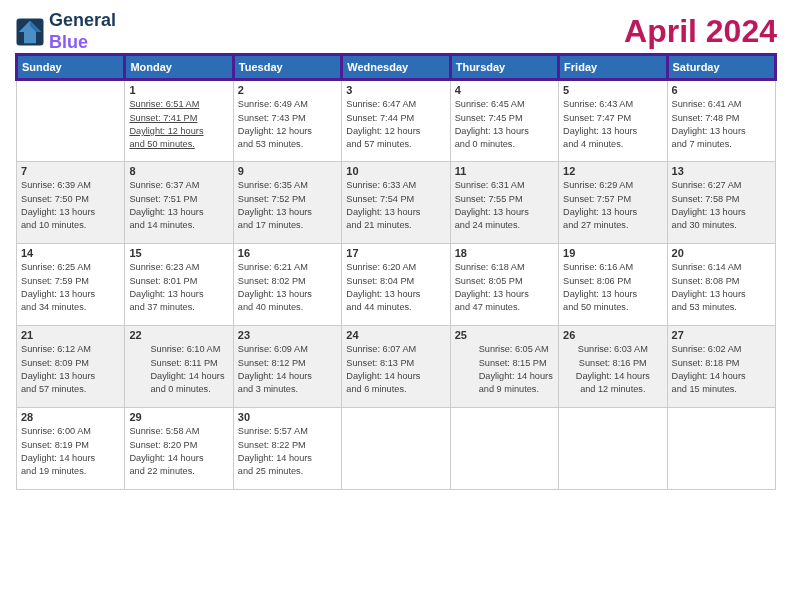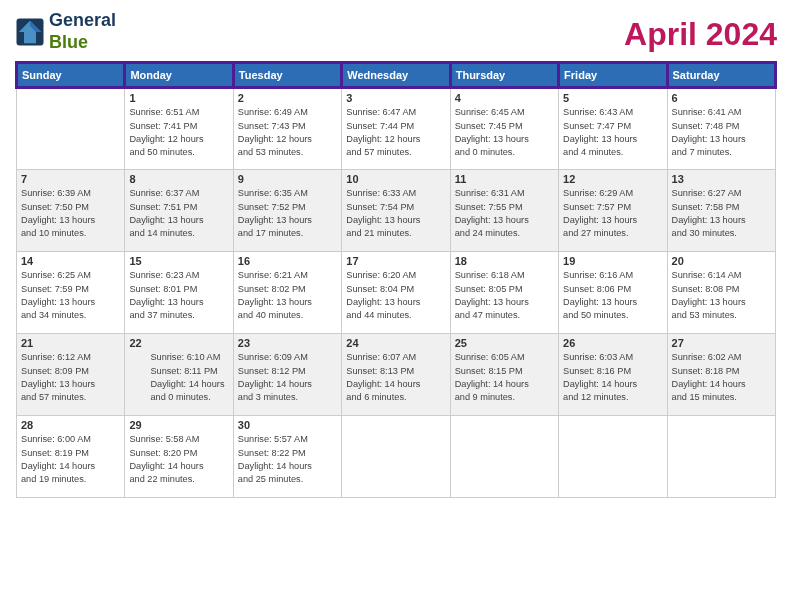--- a/index.html
+++ b/index.html
@@ -12,22 +12,21 @@
     }
     .page {
       width: 792px;
       height: 612px;
       padding: 10px 15px;
       background: #fff;
     }
     .header {
       display: flex;
       justify-content: space-between;
-      align-items: flex-end;
-      margin-bottom: 8px;
+      align-items: center;
     }
     .logo {
       display: flex;
       align-items: center;
     }
     .logo-text {
       font-size: 18px;
       font-weight: bold;
       color: #1a3a5c;
       line-height: 1.2;
@@ -102,21 +101,21 @@
 <div class="page">
   <div class="header">
     <div class="logo">
       <svg class="logo-icon" viewBox="0 0 40 40">
         <rect x="2" y="2" width="36" height="36" rx="4" fill="#1a3a5c"></rect>
         <polygon points="20,5 35,20 28,20 28,35 12,35 12,20 5,20" fill="#4a90c4"></polygon>
         <polygon points="20,5 35,20 28,20 20,12" fill="#2d6db5"></polygon>
       </svg>
       <div class="logo-text">
         <div>General</div>
-        <div style="color:#4d7c0f;">Blue</div>
+        <div style="color:#8b5cf6;">Blue</div>
       </div>
     </div>
     <div class="title-block">
       <div class="month-title">April 2024</div>
     </div>
   </div>
 
   <table class="calendar">
     <thead>
       <tr>
@@ -127,21 +126,21 @@
           <th>Thursday</th>
           <th>Friday</th>
           <th>Saturday</th>
         </tr>
     </thead>
     <tbody id="calendar-body">
     <tr class="row-white">
           <td class="empty"></td>
           <td>
             <span class="day-number">1</span>
-            <div class="day-info" style="white-space: pre-line;">Sunrise: 6:51 AM
+            <div class="day-info" style="white-space: pre-line; text-decoration: underline;">Sunrise: 6:51 AM
 Sunset: 7:41 PM
 Daylight: 12 hours
 and 50 minutes.</div>
           </td>
           <td>
             <span class="day-number">2</span>
             <div class="day-info" style="white-space: pre-line;">Sunrise: 6:49 AM
 Sunset: 7:43 PM
 Daylight: 12 hours
 and 53 minutes.</div>
@@ -301,28 +300,28 @@
           </td>
           <td>
             <span class="day-number">24</span>
             <div class="day-info" style="white-space: pre-line;">Sunrise: 6:07 AM
 Sunset: 8:13 PM
 Daylight: 14 hours
 and 6 minutes.</div>
           </td>
           <td>
             <span class="day-number">25</span>
-            <div class="day-info" style="white-space: pre-line;">Sunrise: 6:05 AM
+            <div class="day-info" style="white-space: pre-line; margin-left: 24px;">Sunrise: 6:05 AM
 Sunset: 8:15 PM
 Daylight: 14 hours
 and 9 minutes.</div>
           </td>
           <td>
             <span class="day-number">26</span>
-            <div class="day-info" style="white-space: pre-line;">Sunrise: 6:03 AM
+            <div class="day-info" style="white-space: pre-line; text-align: center;">Sunrise: 6:03 AM
 Sunset: 8:16 PM
 Daylight: 14 hours
 and 12 minutes.</div>
           </td>
           <td>
             <span class="day-number">27</span>
             <div class="day-info" style="white-space: pre-line;">Sunrise: 6:02 AM
 Sunset: 8:18 PM
 Daylight: 14 hours
 and 15 minutes.</div>

